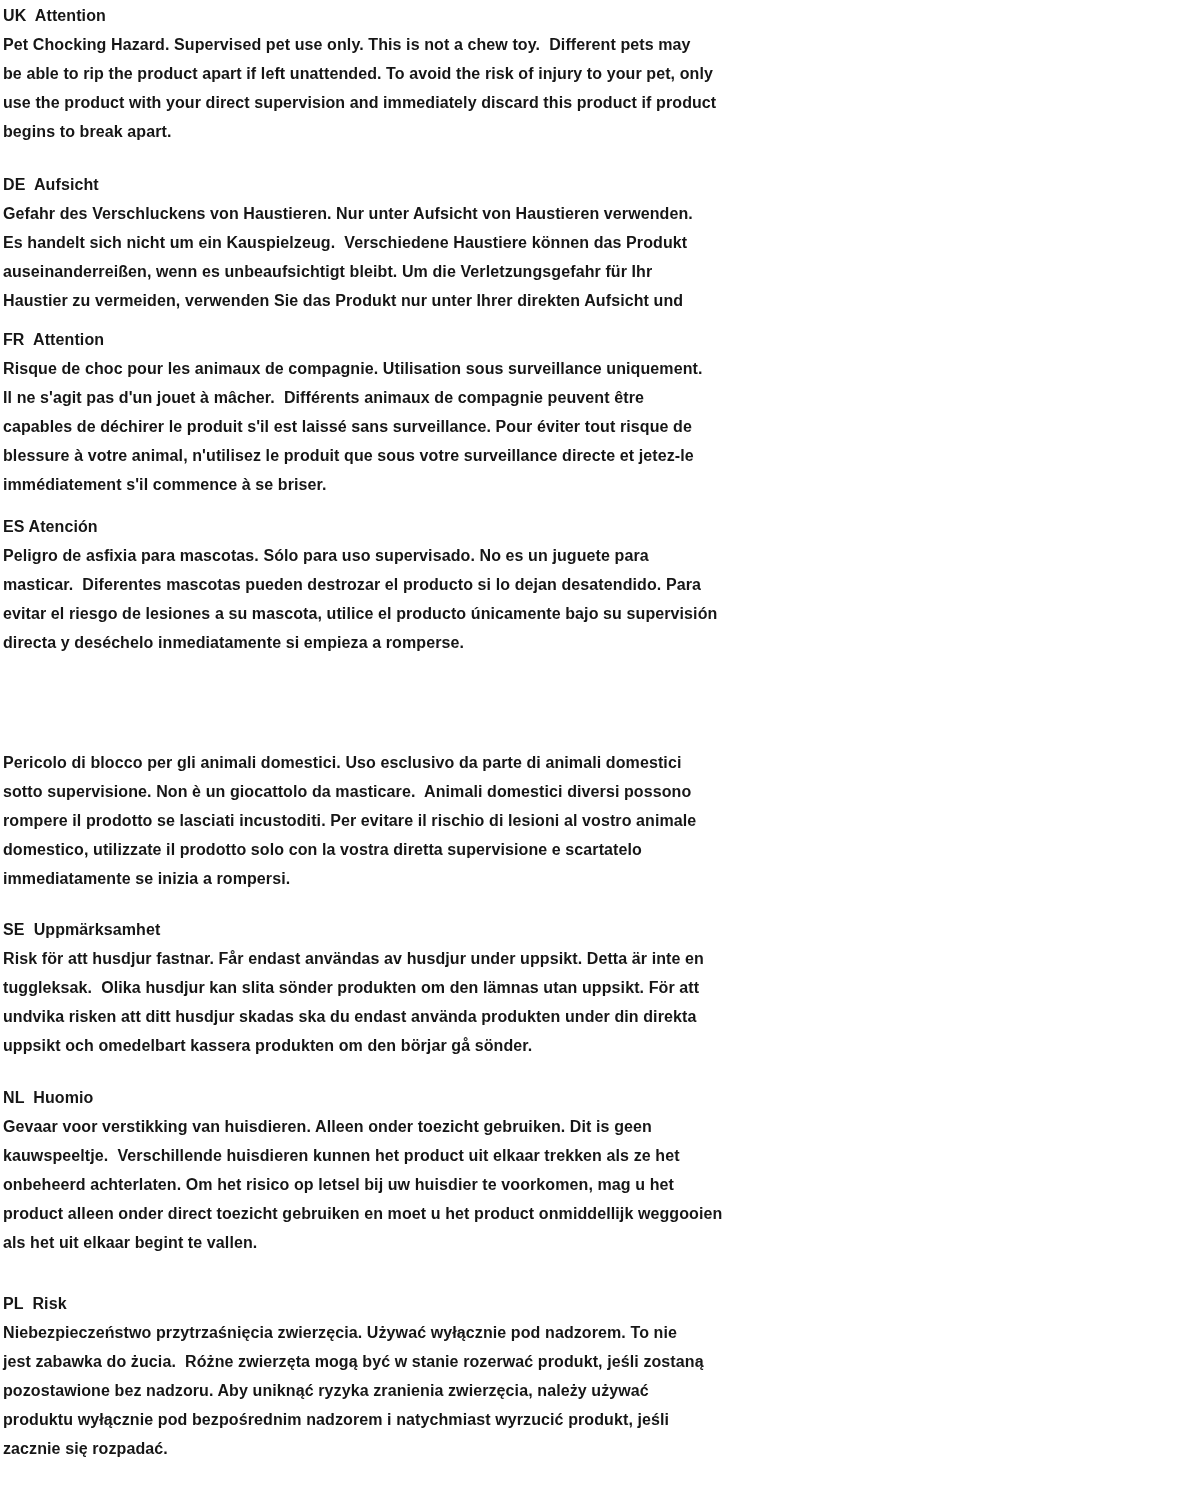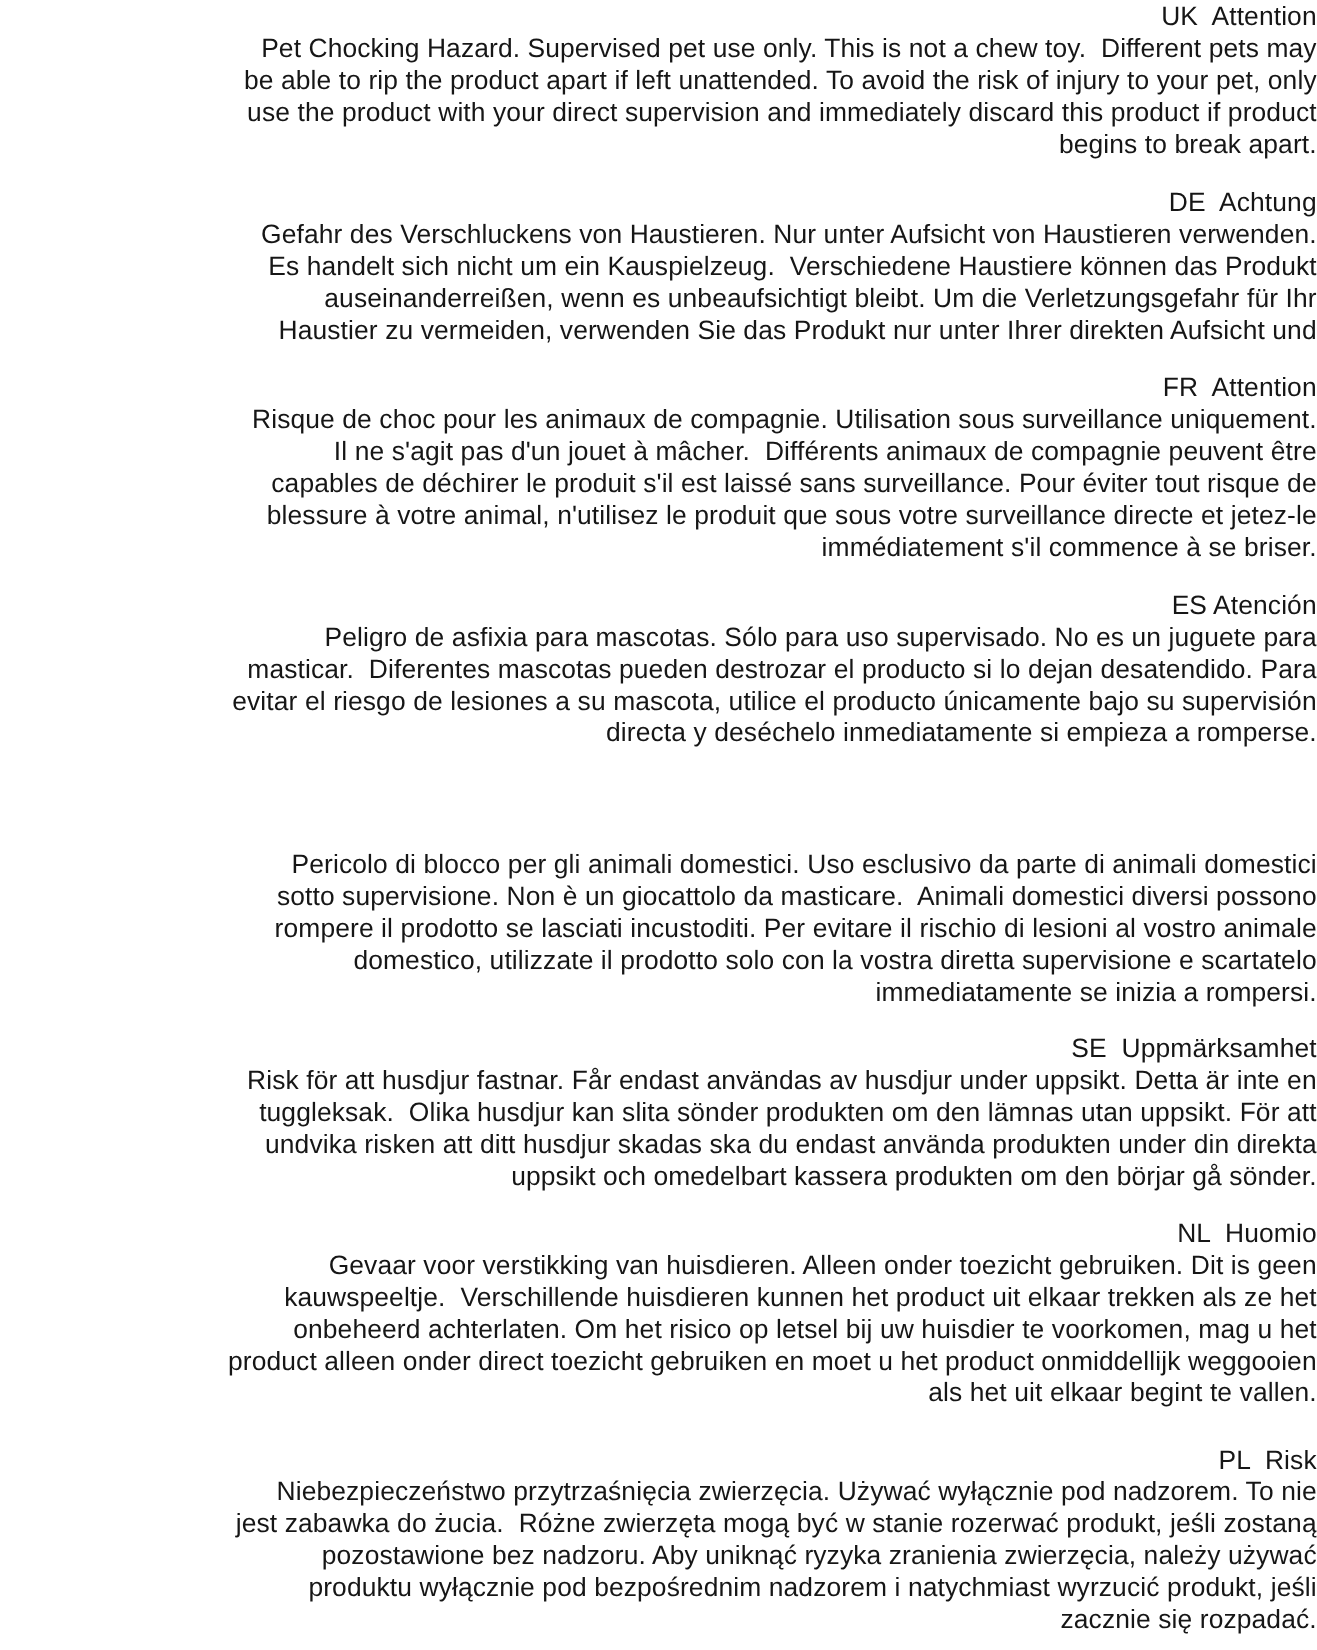--- a/index.html
+++ b/index.html
@@ -8,51 +8,50 @@
     height: 1500px;
     background: #ffffff;
     overflow: hidden;
     font-family: "Liberation Sans", sans-serif;
     color: #161616;
   }
   .page { padding: 1px 0 0 3px; }
   .section { margin: 0; }
   .section .heading,
   .section .body {
-    font-size: 24px;
+    font-size: 16px;
     line-height: 29px;
-    font-weight: 400;
+    font-weight: 700;
     white-space: pre;          
     letter-spacing: 0.1px;
-    text-align: right;
   }
   
   .sec-de { margin-top: 24px; }
-  .sec-fr { margin-top: 23px; }
-  .sec-es { margin-top: 24px; }   
+  .sec-fr { margin-top: 10px; }
+  .sec-es { margin-top: 13px; }   
   .sec-it { margin-top: 91px; }   
   .sec-nl { margin-top: 23px; }
   .sec-se { margin-top: 22px; }
   .sec-pl { margin-top: 32px; }
 </style>
 </head>
 <body>
 
 <div class="page">
 
   <div class="section sec-uk">
     <div class="heading">UK  Attention</div>
     <div class="body">Pet Chocking Hazard. Supervised pet use only. This is not a chew toy.  Different pets may
 be able to rip the product apart if left unattended. To avoid the risk of injury to your pet, only
 use the product with your direct supervision and immediately discard this product if product
 begins to break apart.</div>
   </div>
 
   <div class="section sec-de">
-    <div class="heading">DE  Achtung</div>
+    <div class="heading">DE  Aufsicht</div>
     <div class="body">Gefahr des Verschluckens von Haustieren. Nur unter Aufsicht von Haustieren verwenden.
 Es handelt sich nicht um ein Kauspielzeug.  Verschiedene Haustiere können das Produkt
 auseinanderreißen, wenn es unbeaufsichtigt bleibt. Um die Verletzungsgefahr für Ihr
 Haustier zu vermeiden, verwenden Sie das Produkt nur unter Ihrer direkten Aufsicht und</div>
   </div>
 
   <div class="section sec-fr">
     <div class="heading">FR  Attention</div>
     <div class="body">Risque de choc pour les animaux de compagnie. Utilisation sous surveillance uniquement.
 Il ne s'agit pas d'un jouet à mâcher.  Différents animaux de compagnie peuvent être

